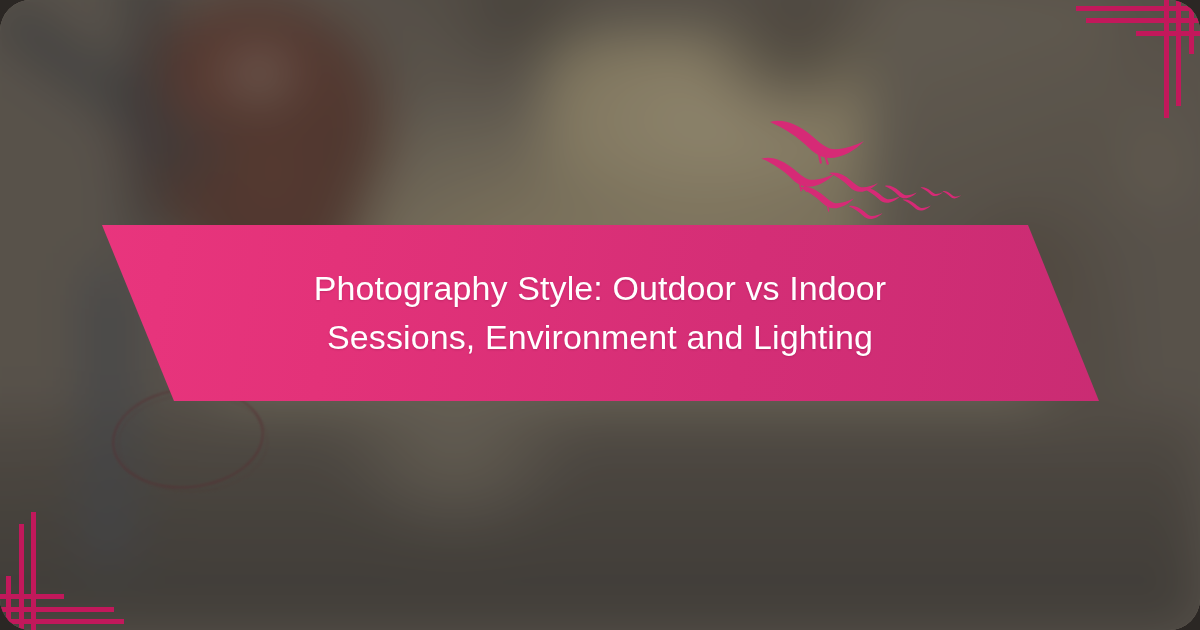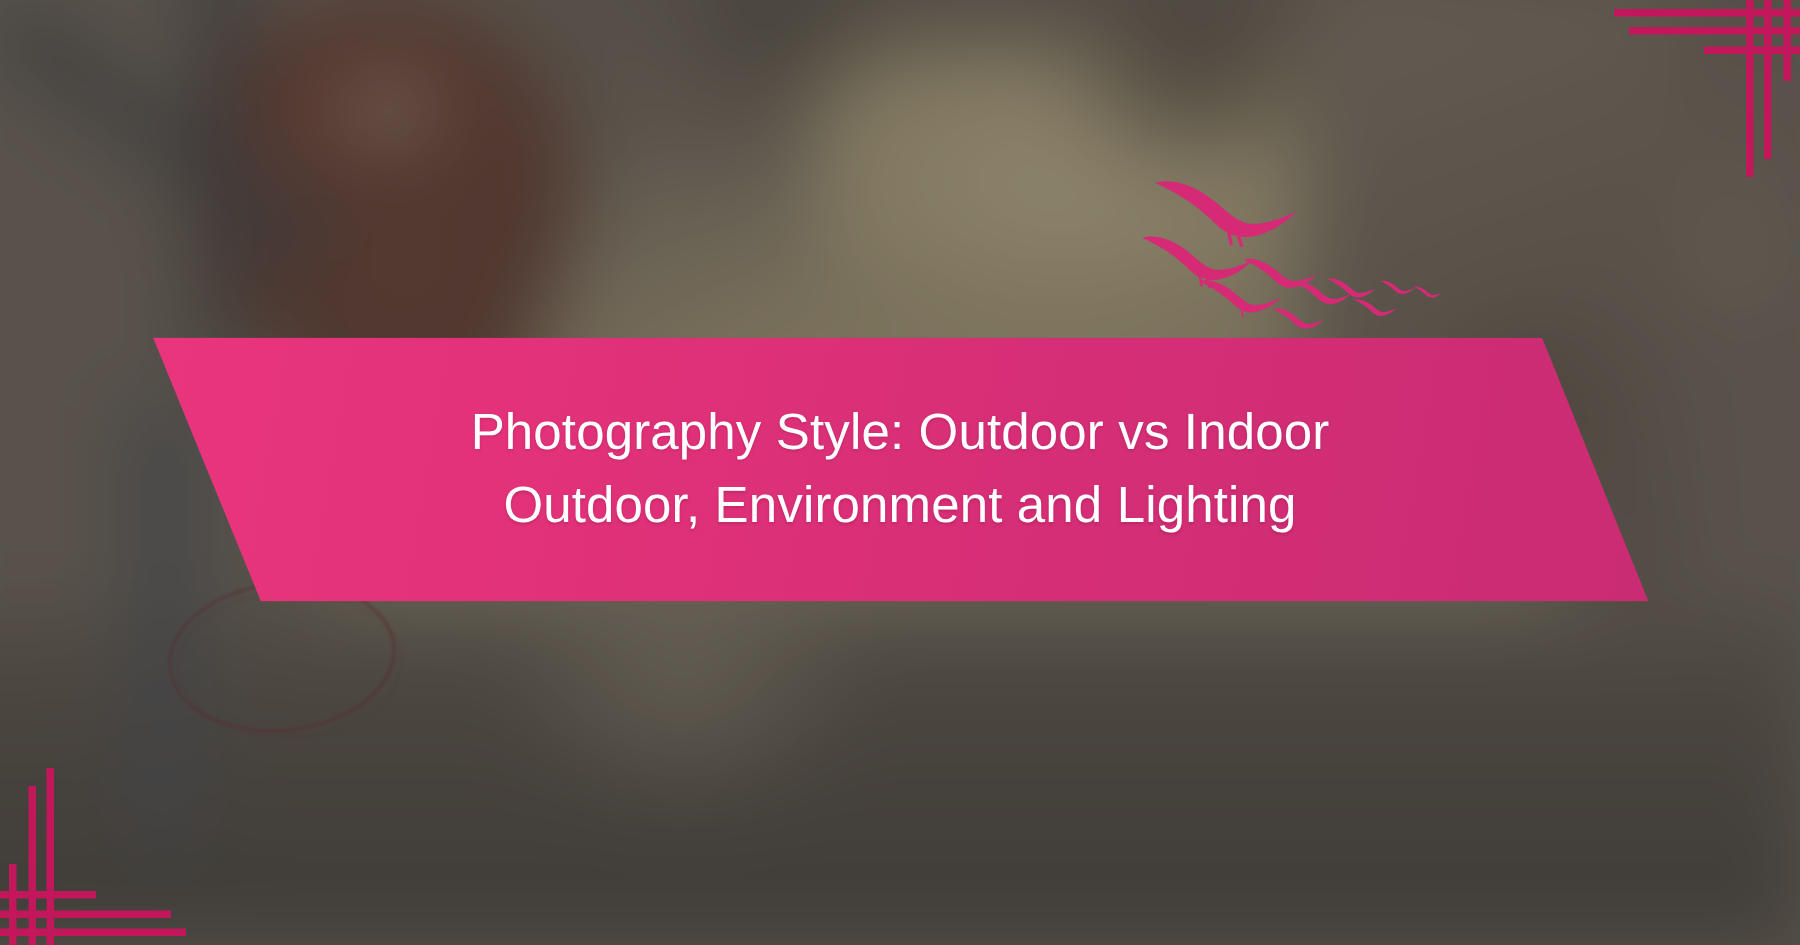--- a/index.html
+++ b/index.html
@@ -8,20 +8,21 @@
     padding: 0;
     background: #2b2724;
   }
   #stage {
     position: relative;
     width: 1200px;
     height: 630px;
     overflow: hidden;
     font-family: "Liberation Sans", sans-serif;
     background: #6e6459;
+    border-radius: 31px;
   }
 
   
   #bg-photo {
     position: absolute;
     inset: -60px;
     filter: blur(26px) saturate(0.85);
     background-color: #7a7065;
   }
   .bg-blob {
@@ -270,17 +271,17 @@
                  C74 34, 86 30, 96 25 C88 34, 74 42, 62 42
                  C54 42, 47 38, 41 32 C30 21, 16 12, 2 6 Z"></path>
       </g>
     </g>
   </svg>
 
   <div id="title-banner">
     <div id="banner-shape"></div>
     <div id="banner-title">
       <span class="title-line">Photography Style: Outdoor vs Indoor</span>
-      <span class="title-line">Outdoor, Environment and Lighting</span>
+      <span class="title-line">Sessions, Environment and Lighting</span>
     </div>
   </div>
 
 </div>
 
 </body></html>

